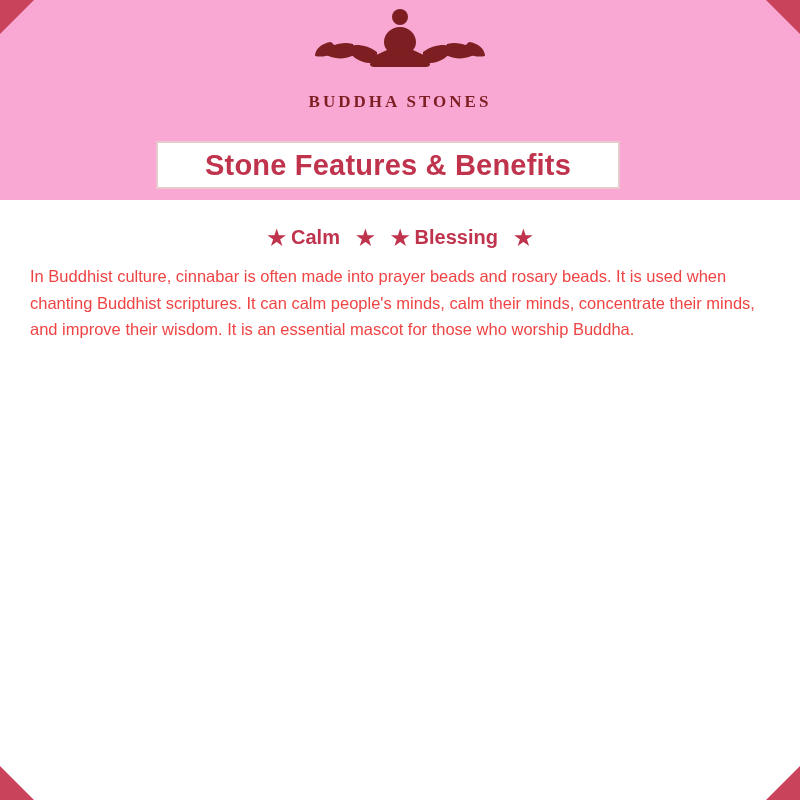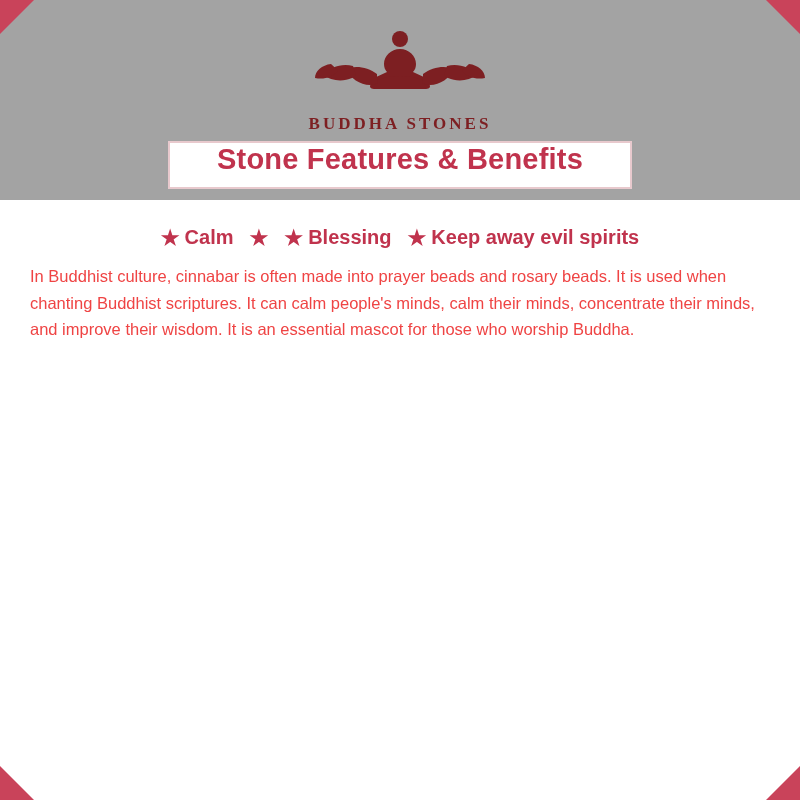--- a/index.html
+++ b/index.html
@@ -40,46 +40,46 @@
   .corner-br {
     bottom: 0; right: 0;
     border-bottom: 34px solid #c9435a;
     border-left: 34px solid transparent;
   }
 
   
   .header {
     position: relative;
     height: 200px;
-    background: #a3a3a3;
+    background: #f9a8d4;
     display: flex;
     flex-direction: column;
     align-items: center;
-    padding-top: 22px;
   }
 
   .logo-mark { width: 170px; height: 86px; display:block; }
   .brand-name {
     margin-top: 6px;
     font-size: 17px;
     letter-spacing: 3px;
     font-weight: bold;
     color: #7d1f22;
     font-family: "Liberation Serif", serif;
   }
 
   .title-bar {
     position: absolute;
-    left: 168px;
+    left: 156px;
     top: 141px;
     width: 464px;
     height: 48px;
     background: #ffffff;
     border: 2px solid #e8c9cd;
     display: flex;
+    align-items: center;
     justify-content: center;
     z-index: 6;
   }
   .title-bar-text {
     font-size: 29px;
     font-weight: bold;
     color: #c0334d;
     font-family: "Liberation Sans", sans-serif;
     letter-spacing: .2px;
   }
@@ -212,20 +212,19 @@
       </div>
       <div class="benefit">
         <span class="star">★</span>
       </div>
       <div class="benefit">
         <span class="star">★</span>
         <span>Blessing</span>
       </div>
       <div class="benefit">
         <span class="star">★</span>
-        <span>Keep away evil spirits</span>
       </div>
     </div>
 
     <p class="body-text">In Buddhist culture, cinnabar is often made into prayer beads and rosary beads. It is used when chanting Buddhist scriptures. It can calm people's minds, calm their minds, concentrate their minds, and improve their wisdom. It is an essential mascot for those who worship Buddha.</p>
   </div>
 
 </div>
 
 </body></html>

